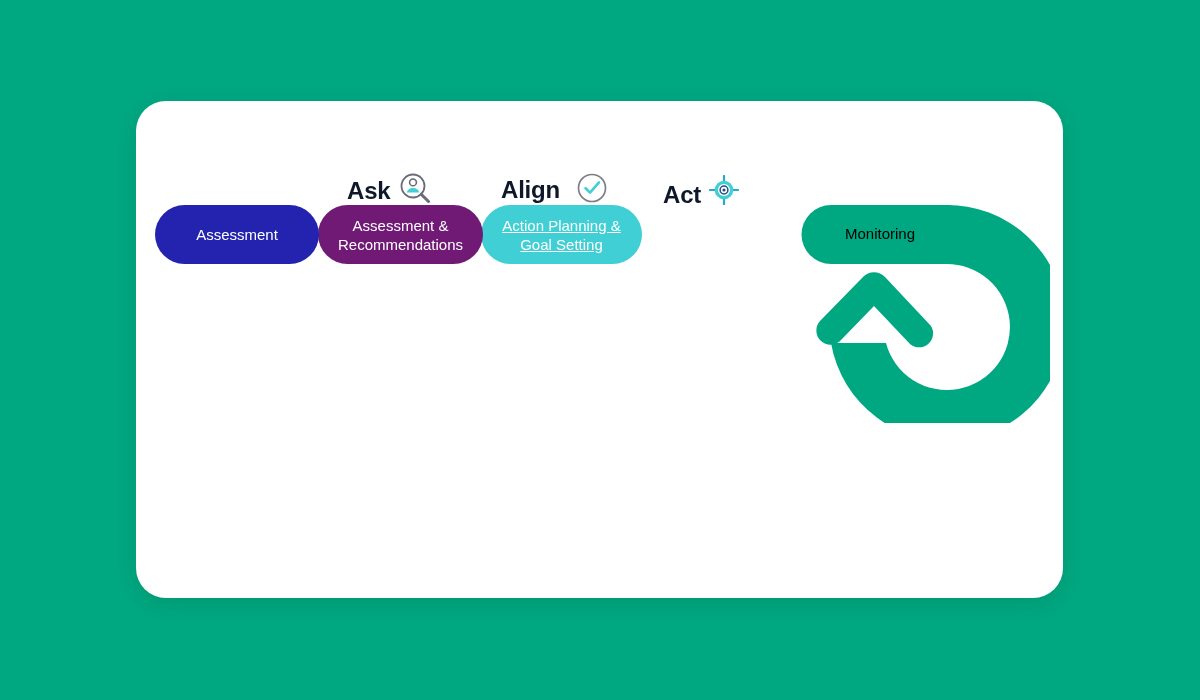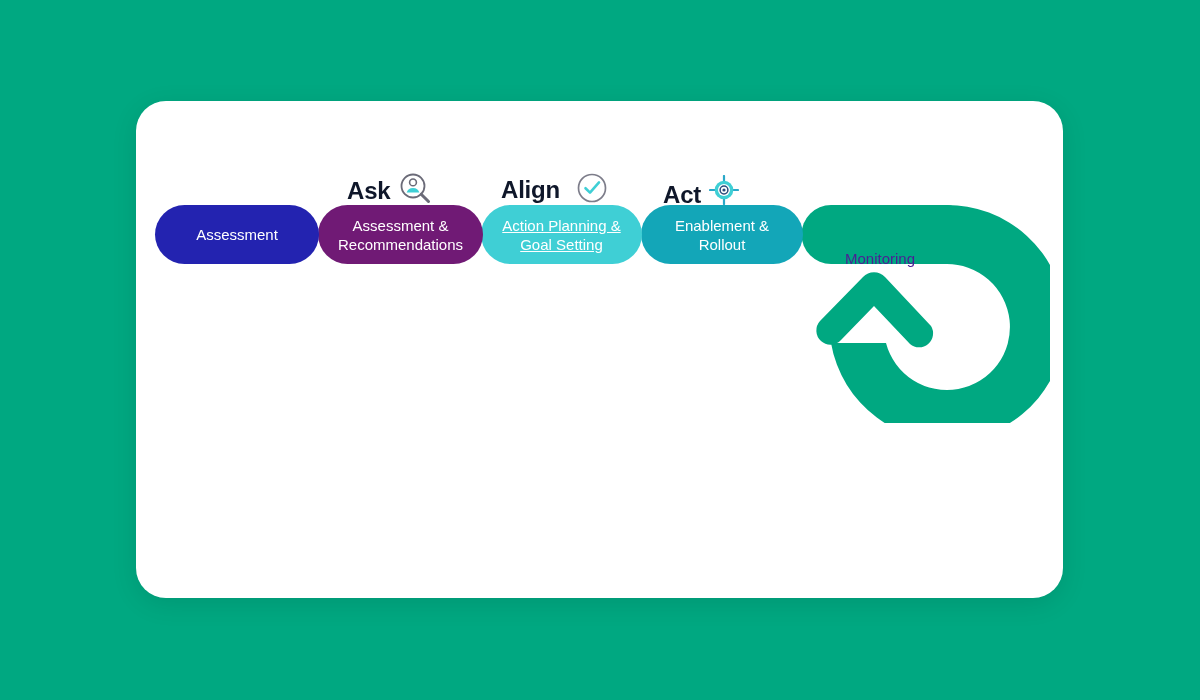--- a/index.html
+++ b/index.html
@@ -79,23 +79,22 @@
     width: 255px;
     height: 225px;
     z-index: 2;
   }
   .loop-label {
     position: absolute;
     left: 50px;
     top: 26px;
     font-size: 15px;
     line-height: 19px;
-    color: #4c1d95;
+    color: #000000;
     white-space: nowrap;
-    margin-top: 25px;
   }
 </style>
 </head>
 <body>
 
 <div class="stage">
 
   <div class="card"></div>
 
   <div class="phase phase-ask">
@@ -143,24 +142,20 @@
   <div class="pill pill-2">
     <span>Assessment &amp;
 Recommendations</span>
   </div>
 
   <div class="pill pill-3">
     <span>Action Planning  &amp;
 Goal Setting</span>
   </div>
 
-  <div class="pill pill-4">
-    <span>Enablement &amp;
-Rollout</span>
-  </div>
 
   <div class="loop-wrap">
     <svg width="255" height="225" viewBox="0 0 255 225">
       <g fill="#00a881">
 
         <path d="M36 7
                  L150 7
                  A30 30 0 0 1 180 37
                  L180 66
                  L36 66

